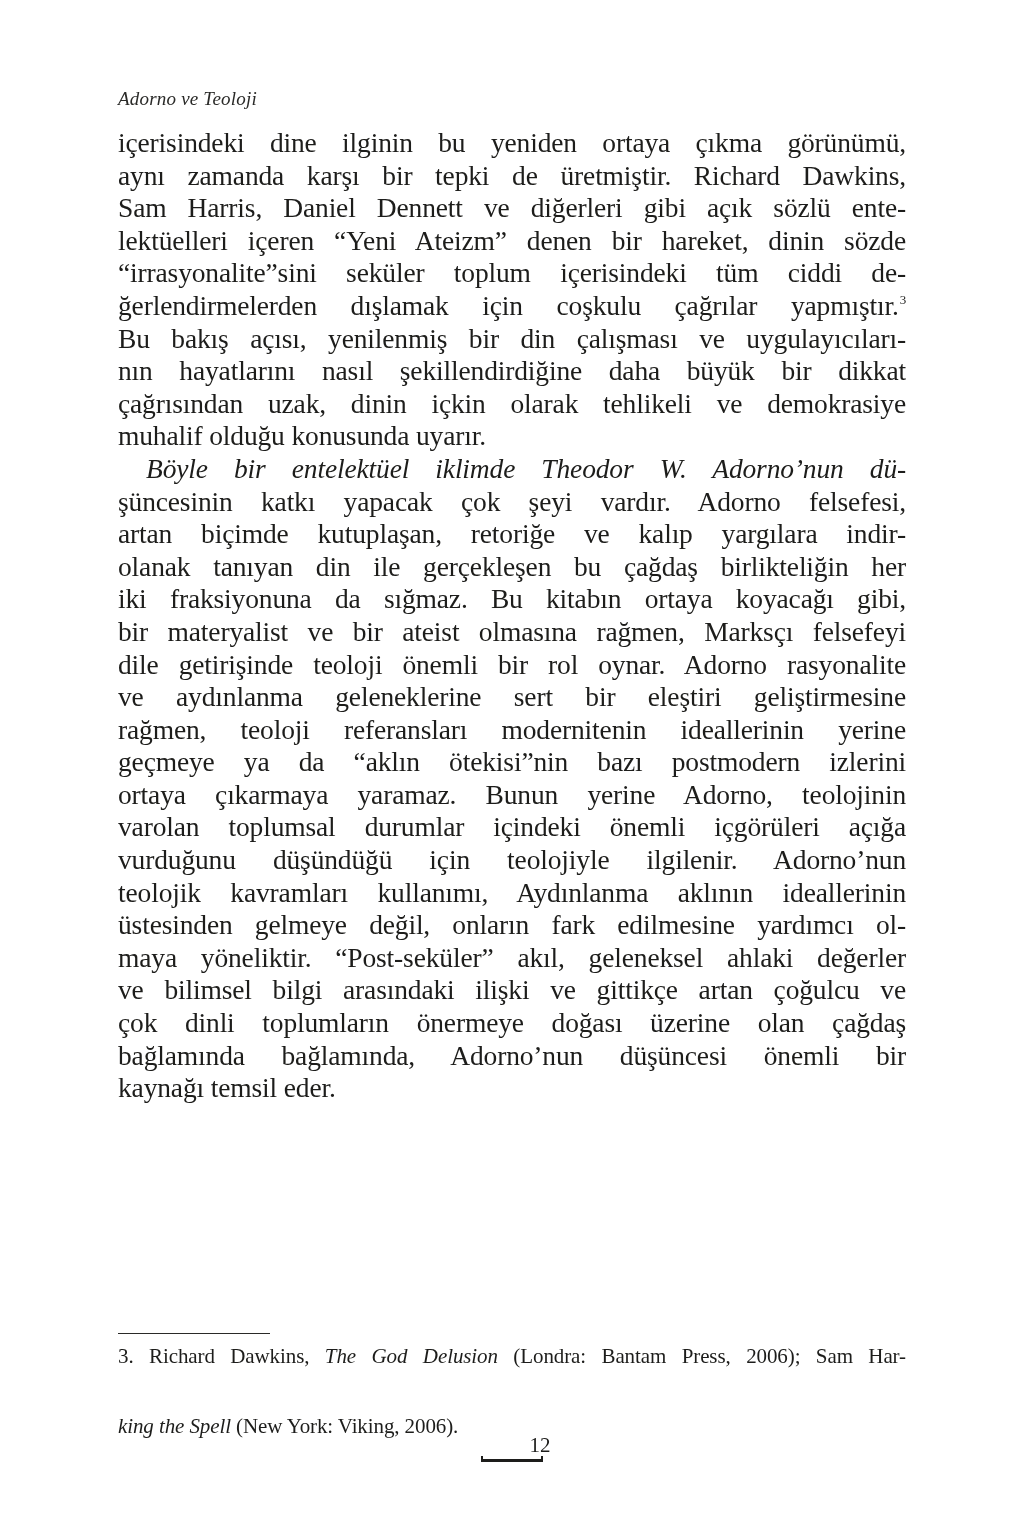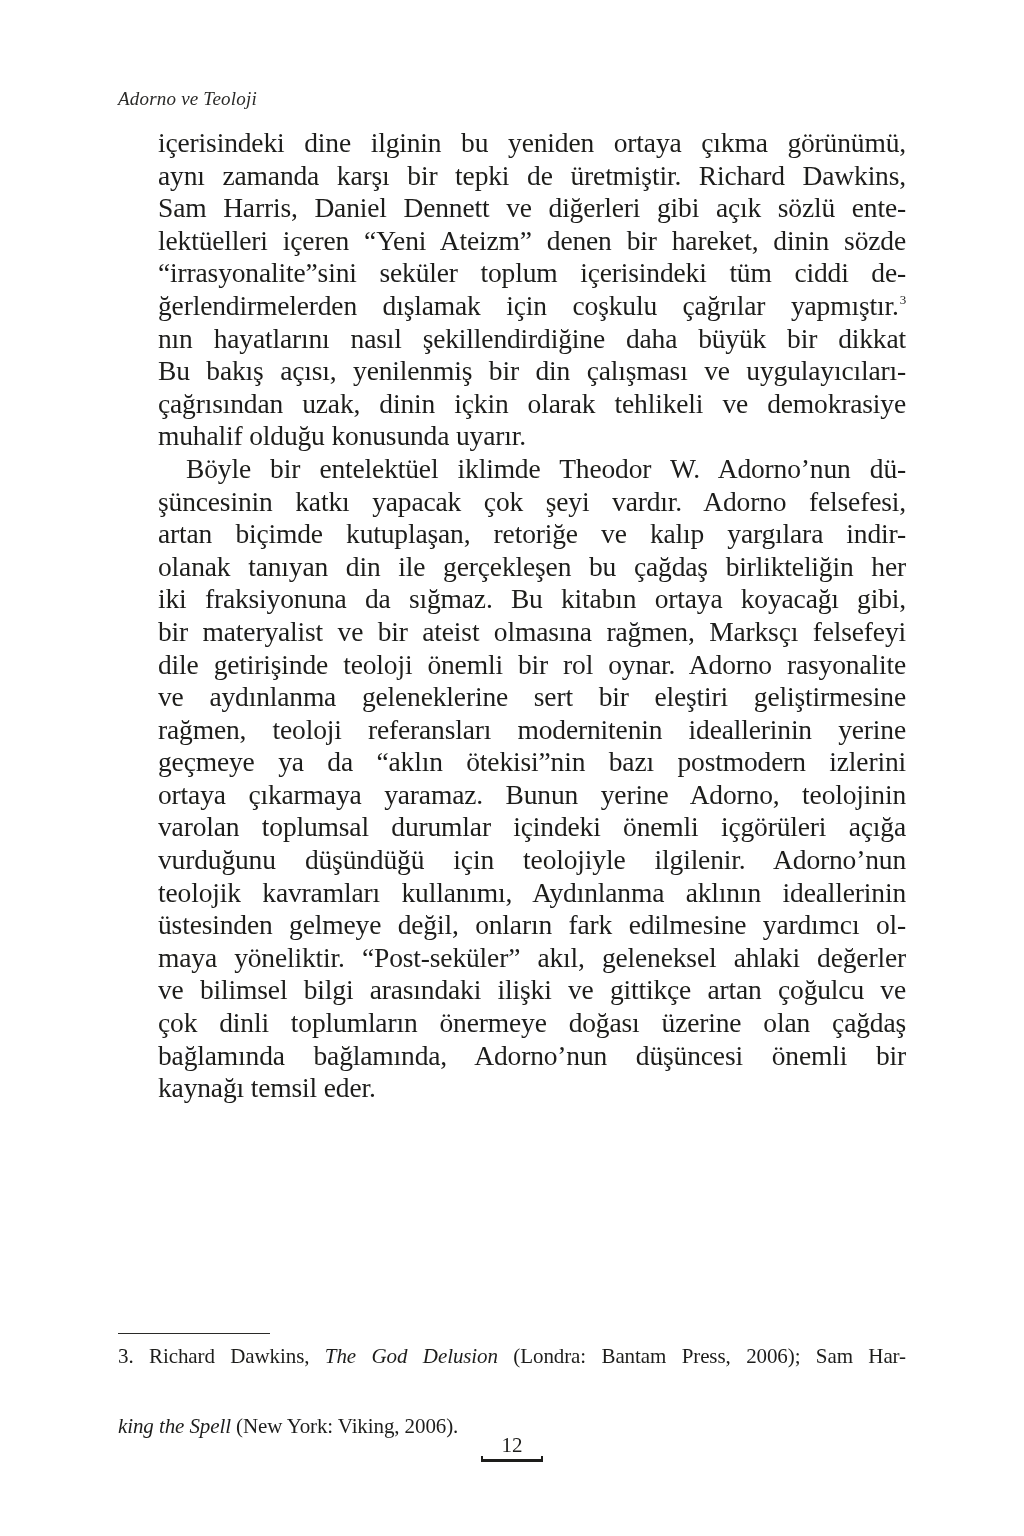--- a/index.html
+++ b/index.html
@@ -37,27 +37,27 @@
     }
     .line {
       display: block;
       height: 32.6px;
       line-height: 32.6px;
       font-size: 27.5px;
       white-space: nowrap;
       text-align: justify;
       text-align-last: justify;
       letter-spacing: -0.15px;
-      margin-left: 40px;
     }
     .line.last {
       text-align-last: left;
     }
     .line.indent {
       padding-left: 28px;
+      font-style: italic;
     }
     sup.fnref {
       font-size: 13px;
       vertical-align: top;
       line-height: 1;
       position: relative;
       top: 3px;
       margin-left: 1px;
     }
     .footnote-rule {
@@ -84,21 +84,21 @@
       text-align-last: justify;
       letter-spacing: -0.1px;
     }
     .fn-line.last {
       text-align-last: left;
       margin-top: 44px;
     }
     .fn-line i { font-style: italic; }
     .page-number {
       position: absolute;
-      left: 482px;
+      left: 510px;
       top: 1434px;
       width: 60px;
       text-align: center;
       font-size: 21px;
       line-height: 22px;
       color: #1d1d1b;
     }
     .page-bracket {
       position: absolute;
       left: 481px;
@@ -119,22 +119,22 @@
   <div class="running-header">Adorno ve Teoloji</div>
 
   <div class="body-text">
     <div>
       <span class="line">içerisindeki dine ilginin bu yeniden ortaya çıkma görünümü,</span>
       <span class="line">aynı zamanda karşı bir tepki de üretmiştir. Richard Dawkins,</span>
       <span class="line">Sam Harris, Daniel Dennett ve diğerleri gibi açık sözlü ente-</span>
       <span class="line">lektüelleri içeren “Yeni Ateizm” denen bir hareket, dinin sözde</span>
       <span class="line">“irrasyonalite”sini seküler toplum içerisindeki tüm ciddi de-</span>
       <span class="line"><span>ğerlendirmelerden dışlamak için coşkulu çağrılar yapmıştır.</span><sup class="fnref">3</sup></span>
+      <span class="line">Bu bakış açısı, yenilenmiş bir din çalışması ve uygulayıcıları-</span>
       <span class="line">nın hayatlarını nasıl şekillendirdiğine daha büyük bir dikkat</span>
-      <span class="line">Bu bakış açısı, yenilenmiş bir din çalışması ve uygulayıcıları-</span>
       <span class="line">çağrısından uzak, dinin içkin olarak tehlikeli ve demokrasiye</span>
       <span class="line last">muhalif olduğu konusunda uyarır.</span>
     </div>
     <div>
       <span class="line indent">Böyle bir entelektüel iklimde Theodor W. Adorno’nun dü-</span>
       <span class="line">şüncesinin katkı yapacak çok şeyi vardır. Adorno felsefesi,</span>
       <span class="line">artan biçimde kutuplaşan, retoriğe ve kalıp yargılara indir-</span>
       <span class="line">olanak tanıyan din ile gerçekleşen bu çağdaş birlikteliğin her</span>
       <span class="line">iki fraksiyonuna da sığmaz. Bu kitabın ortaya koyacağı gibi,</span>
       <span class="line">bir materyalist ve bir ateist olmasına rağmen, Marksçı felsefeyi</span>

